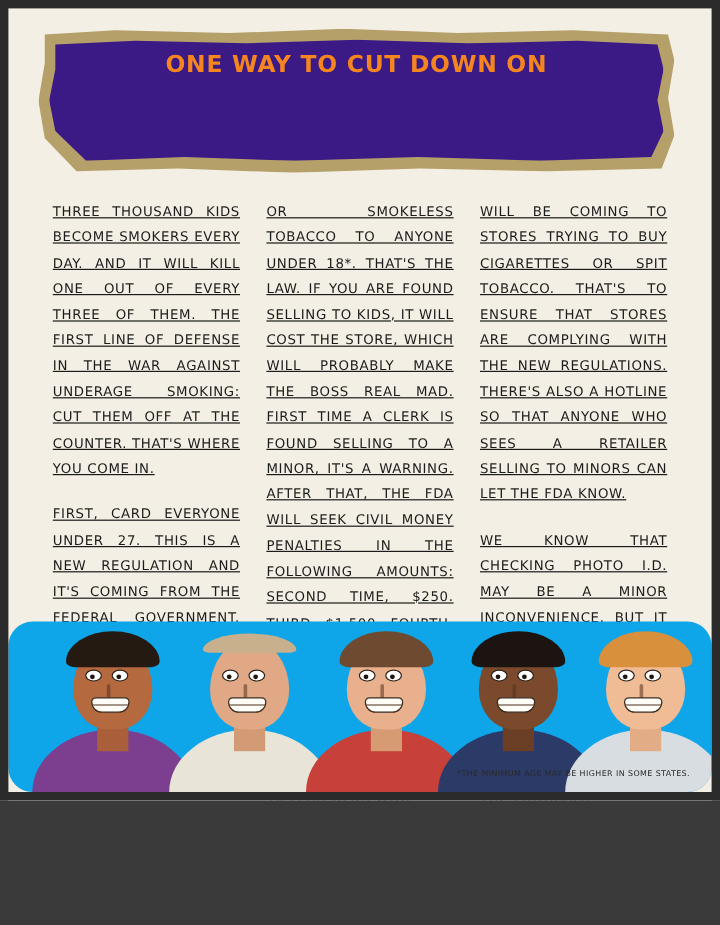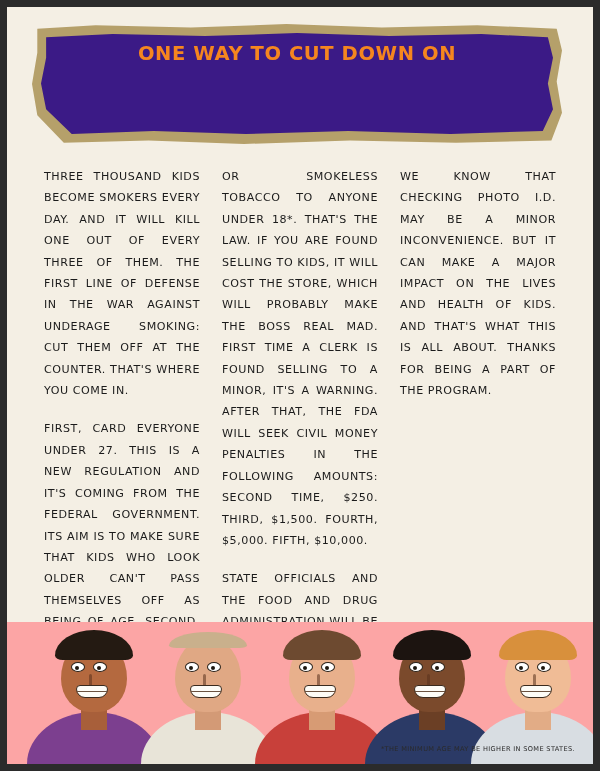--- a/index.html
+++ b/index.html
@@ -6,21 +6,21 @@
     margin: 0;
     padding: 0;
     background: #3a3a3a;
   }
   body {
     font-family: "DejaVu Sans", sans-serif;
   }
   .poster {
     position: relative;
     width: 600px;
-    height: 771px;
+    height: 667px;
     background: #f2ece1;
     overflow: hidden;
     box-sizing: border-box;
   }
   
   .frame {
     position: absolute;
     left: 0; top: 0; right: 0; bottom: 0;
     border: 7px solid #2b2b2b;
     box-sizing: border-box;
@@ -95,32 +95,34 @@
     line-height: 1.93;
     letter-spacing: 0.55px;
     text-align: justify;
     text-transform: uppercase;
     font-family: "DejaVu Sans", sans-serif;
   }
   .col p {
     margin: 0 0 17px 0;
     text-align: justify;
     text-align-last: left;
+    text-decoration: underline;
   }
   .col p:last-child { margin-bottom: 0; }
 
   
   .faces {
     position: absolute;
     left: 7px;
     bottom: 7px;
     width: 586px;
     height: 142px;
-    background: #fca5a5;
+    background: #0ea5e9;
     overflow: hidden;
+    border-radius: 20px;
   }
   .face {
     position: absolute;
     bottom: 0;
     width: 106px;
     height: 140px;
   }
   .f1 { left: 34px; }
   .f2 { left: 148px; }
   .f3 { left: 262px; }
@@ -225,20 +227,21 @@
   <div class="columns">
     <div class="col">
       <p>Three thousand kids become smokers every day. And it will kill one out of every three of them. The first line of defense in the war against underage smoking: cut them off at the counter. That's where you come in.</p>
       <p>First, card everyone under 27. This is a new regulation and it's coming from the federal government. Its aim is to make sure that kids who look older can't pass themselves off as being of age. Second, don't sell cigarettes</p>
     </div>
     <div class="col">
       <p>or smokeless tobacco to anyone under 18*. That's the law. If you are found selling to kids, it will cost the store, which will probably make the boss real mad. First time a clerk is found selling to a minor, it's a warning. After that, the FDA will seek civil money penalties in the following amounts: second time, $250. Third, $1,500. Fourth, $5,000. Fifth, $10,000.</p>
       <p>State officials and the Food and Drug Administration will be working with 15- and 16-year-olds who</p>
     </div>
     <div class="col">
+      <p>will be coming to stores trying to buy cigarettes or spit tobacco. That's to ensure that stores are complying with the new regulations. There's also a hotline so that anyone who sees a retailer selling to minors can let the FDA know.</p>
       <p>We know that checking photo I.D. may be a minor inconvenience. But it can make a major impact on the lives and health of kids. And that's what this is all about. Thanks for being a part of the program.</p>
     </div>
   </div>
 
   <div class="faces">
 
     <div class="face f1">
       <div class="shoulders" style="background:#7c3f8f"></div>
       <div class="neck" style="background:#a85f3a"></div>
       <div class="head" style="background:#b4693f"></div>

